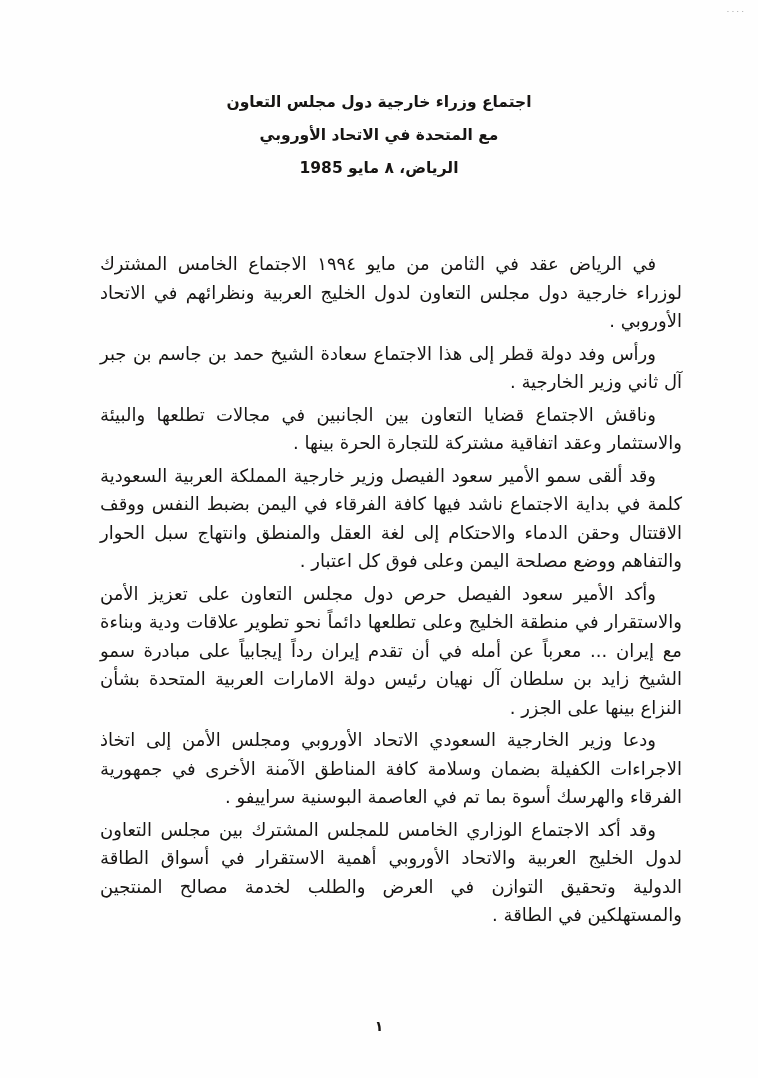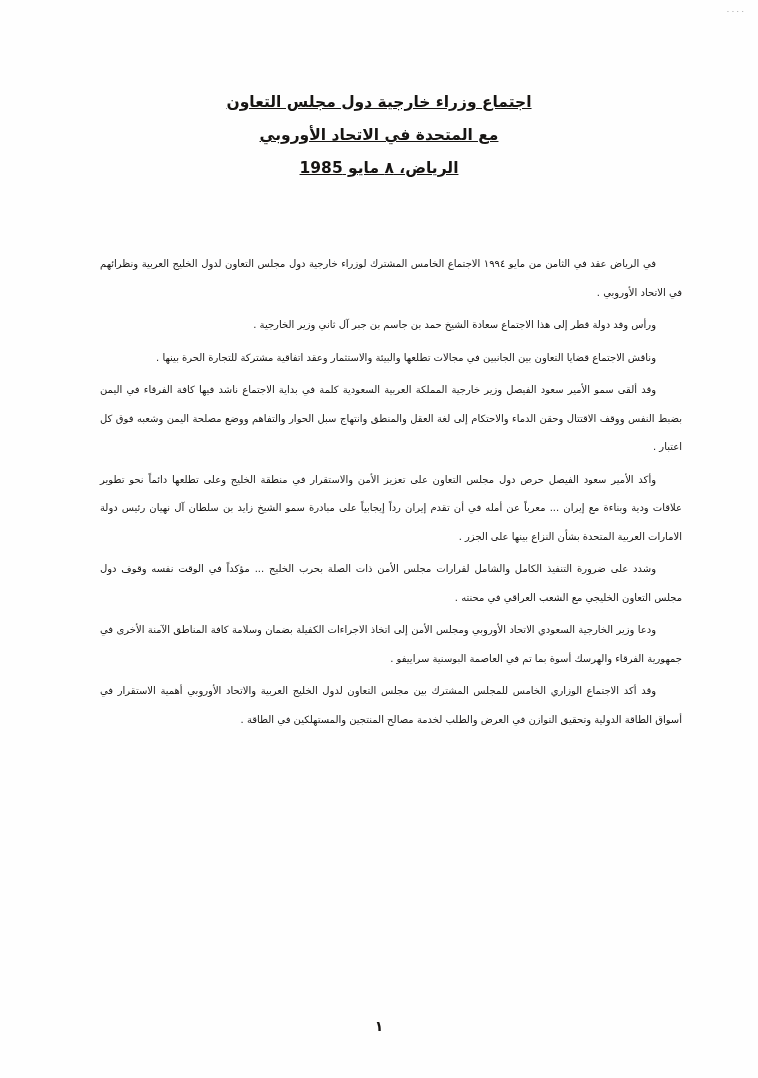--- a/index.html
+++ b/index.html
@@ -35,30 +35,29 @@
     left: 0;
     right: 0;
     text-align: center;
     direction: rtl;
     font-weight: bold;
     font-size: 15.5px;
     line-height: 33px;
   }
   .title-line {
     display: block;
-    text-decoration: underline;
   }
   .body-block {
     position: absolute;
     top: 250px;
     right: 76px;
     left: 100px;
     direction: rtl;
     text-align: justify;
-    font-size: 10px;
+    font-size: 18px;
     line-height: 28.5px;
   }
   .paragraph {
     margin: 0 0 4px 0;
     text-indent: 26px;
   }
   .page-number {
     position: absolute;
     bottom: 44px;
     left: 0;
@@ -79,22 +78,21 @@
   <div class="title-block">
     <span class="title-line">اجتماع وزراء خارجية دول مجلس التعاون</span>
     <span class="title-line">مع المتحدة في الاتحاد الأوروبي</span>
     <span class="title-line">الرياض، ٨ مايو 1985</span>
   </div>
 
   <div class="body-block">
     <p class="paragraph">في الرياض عقد في الثامن من مايو ١٩٩٤ الاجتماع الخامس المشترك لوزراء خارجية دول مجلس التعاون لدول الخليج العربية ونظرائهم في الاتحاد الأوروبي .</p>
     <p class="paragraph">ورأس وفد دولة قطر إلى هذا الاجتماع سعادة الشيخ حمد بن جاسم بن جبر آل ثاني وزير الخارجية .</p>
     <p class="paragraph">وناقش الاجتماع قضايا التعاون بين الجانبين في مجالات تطلعها والبيئة والاستثمار وعقد اتفاقية مشتركة للتجارة الحرة بينها .</p>
-    <p class="paragraph">وقد ألقى سمو الأمير سعود الفيصل وزير خارجية المملكة العربية السعودية كلمة في بداية الاجتماع ناشد فيها كافة الفرقاء في اليمن بضبط النفس ووقف الاقتتال وحقن الدماء والاحتكام إلى لغة العقل والمنطق وانتهاج سبل الحوار والتفاهم ووضع مصلحة اليمن وشعبه فوق كل اعتبار .</p>
+    <p class="paragraph">وقد ألقى سمو الأمير سعود الفيصل وزير خارجية المملكة العربية السعودية كلمة في بداية الاجتماع ناشد فيها كافة الفرقاء في اليمن بضبط النفس ووقف الاقتتال وحقن الدماء والاحتكام إلى لغة العقل والمنطق وانتهاج سبل الحوار والتفاهم ووضع مصلحة اليمن وعلى فوق كل اعتبار .</p>
     <p class="paragraph">وأكد الأمير سعود الفيصل حرص دول مجلس التعاون على تعزيز الأمن والاستقرار في منطقة الخليج وعلى تطلعها دائماً نحو تطوير علاقات ودية وبناءة مع إيران ... معرباً عن أمله في أن تقدم إيران رداً إيجابياً على مبادرة سمو الشيخ زايد بن سلطان آل نهيان رئيس دولة الامارات العربية المتحدة بشأن النزاع بينها على الجزر .</p>
-    <p class="paragraph">وشدد على ضرورة التنفيذ الكامل والشامل لقرارات مجلس الأمن ذات الصلة بحرب الخليج ... مؤكداً في الوقت نفسه وقوف دول مجلس التعاون الخليجي مع الشعب العراقي في محنته .</p>
     <p class="paragraph">ودعا وزير الخارجية السعودي الاتحاد الأوروبي ومجلس الأمن إلى اتخاذ الاجراءات الكفيلة بضمان وسلامة كافة المناطق الآمنة الأخرى في جمهورية الفرقاء والهرسك أسوة بما تم في العاصمة البوسنية سراييفو .</p>
     <p class="paragraph">وقد أكد الاجتماع الوزاري الخامس للمجلس المشترك بين مجلس التعاون لدول الخليج العربية والاتحاد الأوروبي أهمية الاستقرار في أسواق الطاقة الدولية وتحقيق التوازن في العرض والطلب لخدمة مصالح المنتجين والمستهلكين في الطاقة .</p>
   </div>
 
   <div class="page-number">١</div>
 
 </div>
 
 </body></html>

